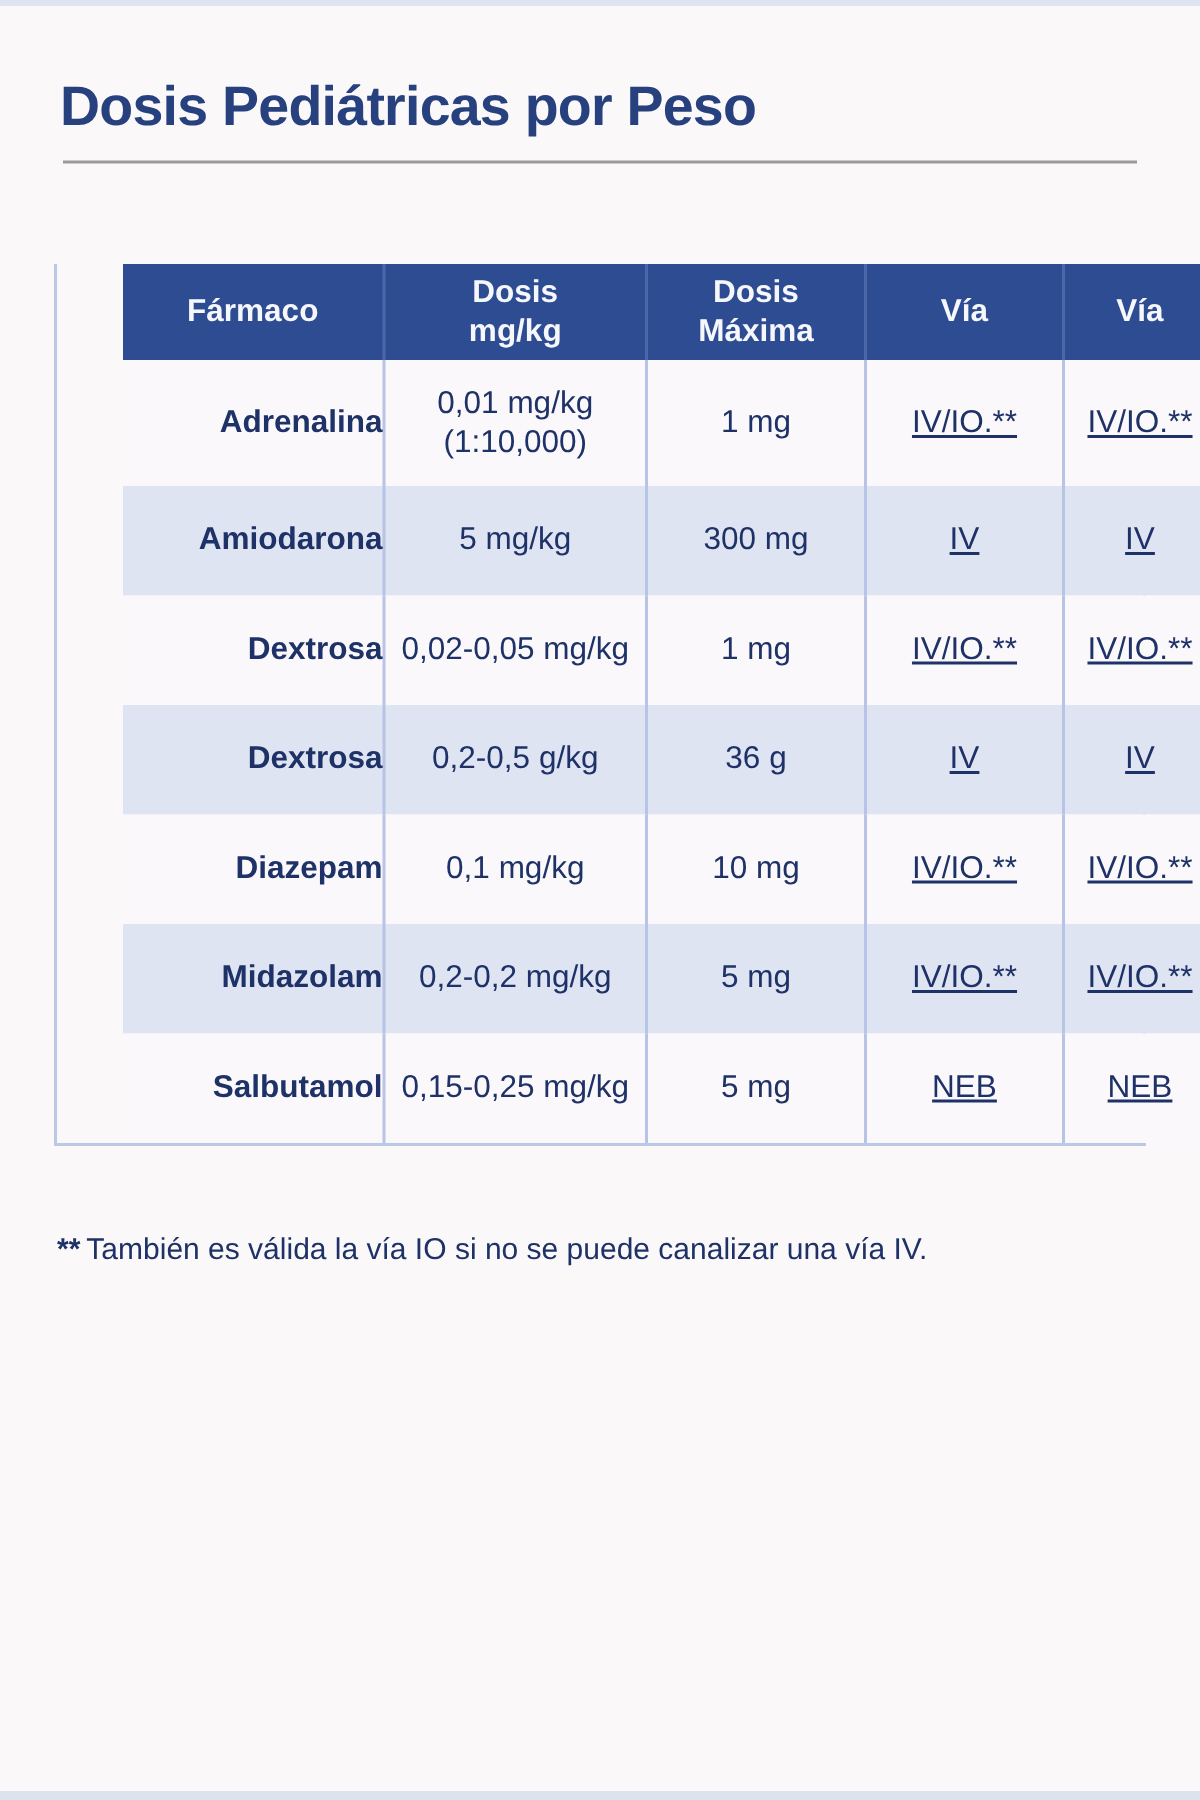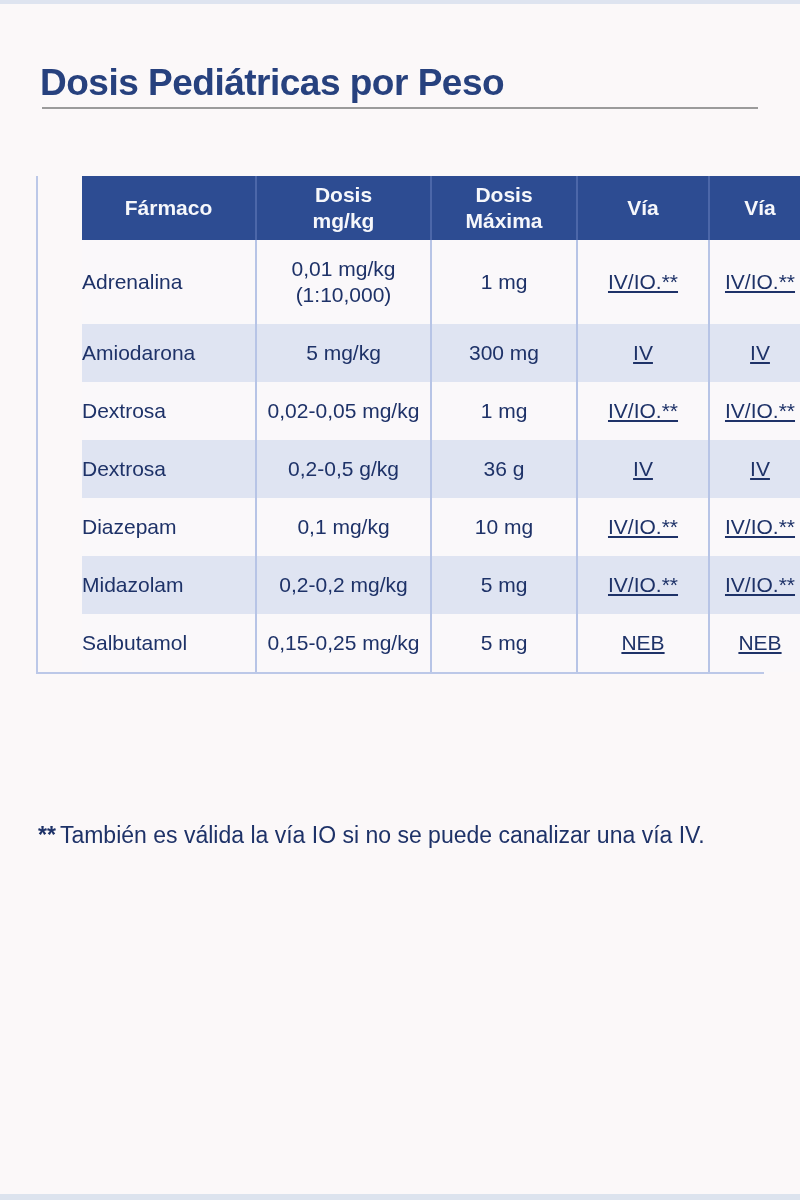--- a/index.html
+++ b/index.html
@@ -17,21 +17,20 @@
   .edge-strip.top { top: 0; height: 4px; }
   .edge-strip.bottom { bottom: 0; height: 6px; background: #dce3ee; }
 
   .page-title {
     position: absolute;
     left: 40px; top: 50px;
     font-size: 37px;
     font-weight: 700;
     letter-spacing: -0.5px;
     color: #27417e;
-    margin-top: 12px;
   }
   .title-rule {
     position: absolute;
     left: 42px; top: 107px;
     width: 716px; height: 2px;
     background: #9b9b9b;
   }
 
   .dose-table-wrap {
     position: absolute;
@@ -58,38 +57,38 @@
     white-space: pre-line;
     line-height: 1.22;
   }
   .dose-table th + th { border-left: 2px solid #4c67a9; }
 
   .dose-table td {
     color: #1e3268;
     font-size: 21px;
     text-align: center;
     vertical-align: middle;
-    height: 58px;
+    height: 73px;
     white-space: pre-line;
     line-height: 1.25;
   }
   .dose-table td + td { border-left: 2px solid #b7c4e6; }
   .dose-table tbody tr:first-child td { height: 84px; }
   .dose-table tbody tr:nth-child(even) td { background: #dfe4f2; }
   .dose-table tbody tr:nth-child(odd) td { background: #faf8fa; }
   .dose-table td.drug-cell {
-    text-align: left;
-    font-weight: 400;
+    text-align: right;
+    font-weight: 700;
   }
   .dose-table td.via-cell { font-weight: 500; text-decoration: underline; }
 
   .footnote {
     position: absolute;
     left: 38px; top: 822px;
-    font-size: 23px;
+    font-size: 20px;
     color: #1e3268;
     font-weight: 500;
   }
   .footnote .marker { font-weight: 700; margin-right: 4px; }
 </style>
 </head>
 <body>
 
 <div class="edge-strip top"></div>
 

